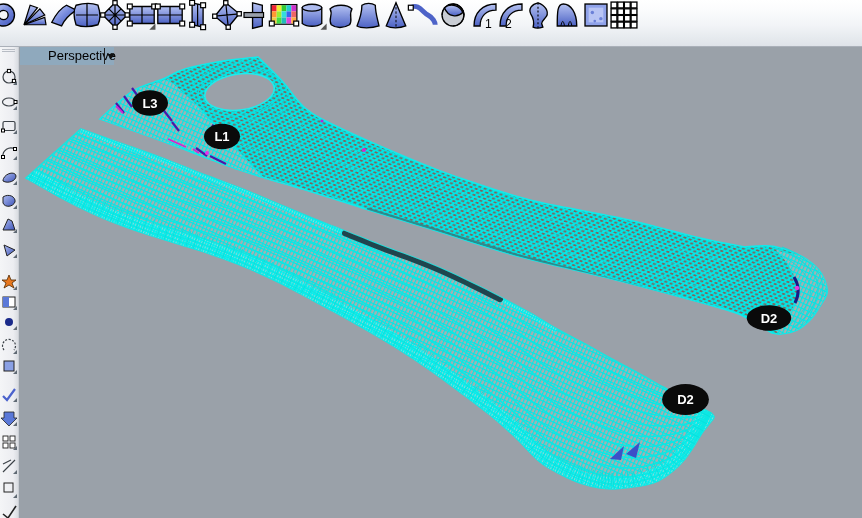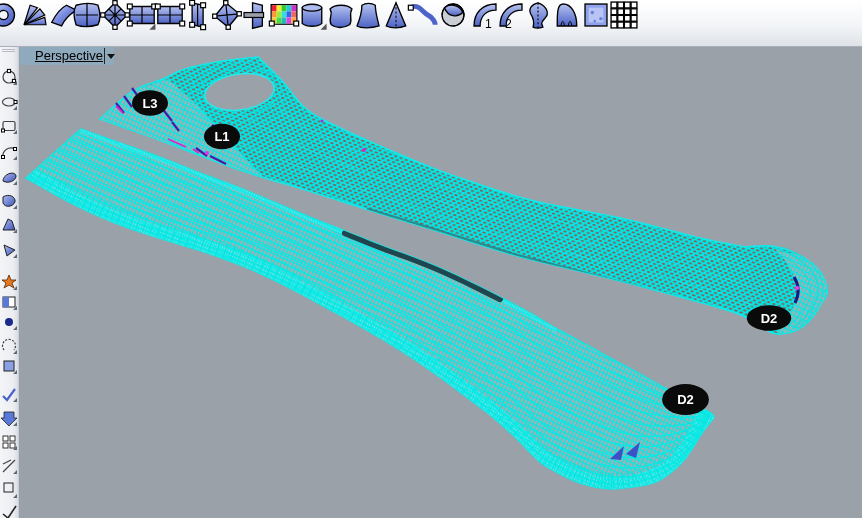--- a/index.html
+++ b/index.html
@@ -6,21 +6,21 @@
     font-family:"Liberation Sans", sans-serif;background:#9aa1a9;}
   #app{position:absolute;left:0;top:0;width:862px;height:518px;background:#9aa1a9;}
   #toolbar{position:absolute;left:0;top:0;width:862px;height:46px;
     background:linear-gradient(to bottom,#ffffff 0%,#fbfcfd 20%,#f2f4f7 55%,#e7ebef 80%,#dfe3e9 100%);
     border-bottom:1px solid #aab0b9;}
   #sidebar{position:absolute;left:0;top:47px;width:19px;height:471px;
     background:linear-gradient(to right,#f4f5f7 0%,#ecedf1 70%,#d9dce1 95%,#b9bec6 100%);}
   #viewport{position:absolute;left:19px;top:47px;width:843px;height:471px;background:#9aa1a9;}
   #vplabel{position:absolute;left:1px;top:0px;width:94px;height:18px;background:#8fa9bd;
     color:#000;font-size:13px;line-height:18px;}
-  #vplabel .t{padding-left:15px;text-decoration:underline;}
+  #vplabel .t{padding-left:28px;}
   #vplabel .sep{position:absolute;left:84px;top:1px;width:1px;height:16px;background:#222;}
   #vplabel .arr{position:absolute;left:87px;top:7px;width:0;height:0;
     border-left:4px solid transparent;border-right:4px solid transparent;border-top:5px solid #111;}
 </style>
 </head>
 <body>
 <div id="app">
   <div id="toolbar"><svg width="862" height="47" viewBox="0 0 862 47">
 <defs>
 <linearGradient id="gb" x1="0" y1="0" x2="1" y2="1">

